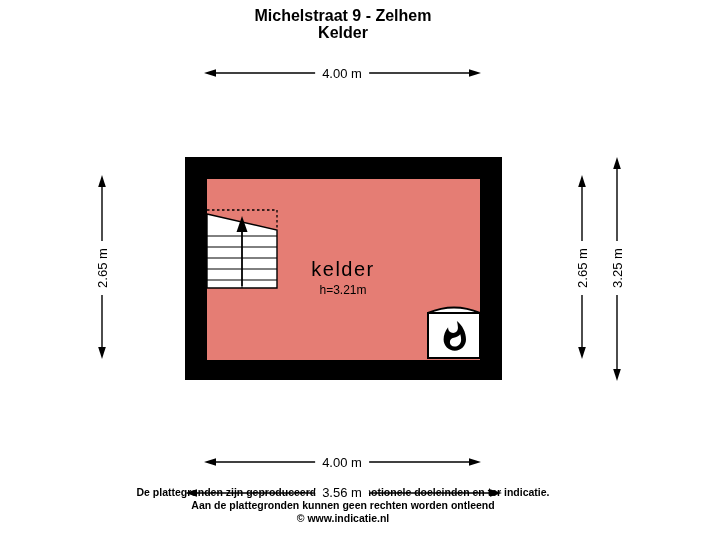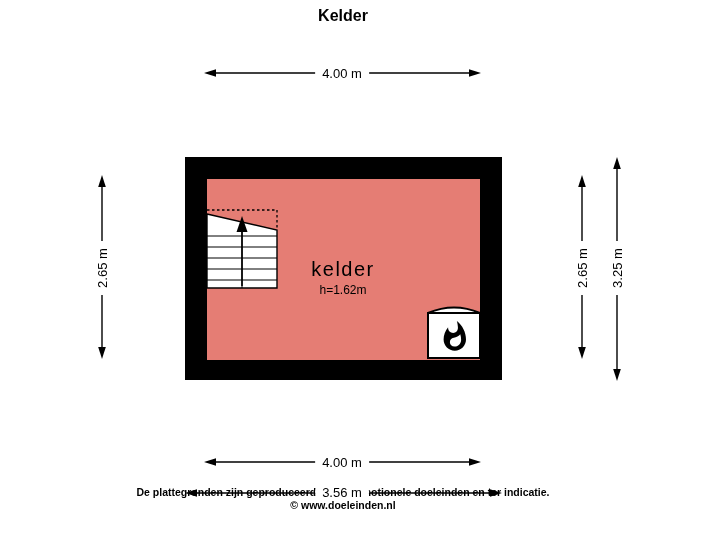--- a/index.html
+++ b/index.html
@@ -24,20 +24,21 @@
     border-radius:8px;padding:1px 7px;font-size:13px;white-space:nowrap;z-index:3;}
   .dim-label.vert{transform:translate(-50%,-50%) rotate(-90deg);}
   
   .footer{position:absolute;left:0;top:486px;width:686px;text-align:center;
     font-size:10.5px;font-weight:bold;line-height:13px;z-index:2;}
 </style>
 </head>
 <body>
 
 <div class="title-block">
+  <div>Michelstraat 9 - Zelhem</div>
   <div>Kelder</div>
 </div>
 
 <div class="wall"></div>
 <div class="room"></div>
 
 <div class="fixture" style="left:206px;top:206px;width:76px;height:86px;">
   <svg width="76" height="86" viewBox="0 0 76 86">
 
     <line x1="1" y1="4" x2="71" y2="4" stroke="#000" stroke-width="1.3" stroke-dasharray="2.5 2.5"></line>
@@ -63,21 +64,21 @@
     <path d="M2,13 Q28,2 54,13 Z" fill="#ffffff" stroke="#000" stroke-width="2"></path>
     <rect x="2" y="13" width="52" height="45" fill="#ffffff" stroke="#000" stroke-width="2"></rect>
     <g transform="translate(12,20) scale(1.4)">
       <path fill="#000" d="M13.5.67s.74 2.65.74 4.8c0 2.06-1.35 3.73-3.41 3.73-2.07 0-3.63-1.67-3.63-3.73l.03-.36C5.21 7.51 4 10.62 4 14c0 4.42 3.58 8 8 8s8-3.58 8-8C20 8.61 17.41 3.8 13.5.67zM11.71 19c-1.78 0-3.22-1.4-3.22-3.14 0-1.62 1.05-2.76 2.81-3.12 1.77-.36 3.6-1.21 4.62-2.58.39 1.29.59 2.65.59 4.04 0 2.65-2.15 4.8-4.8 4.8z"></path>
     </g>
   </svg>
 </div>
 
 <div class="room-label-block">
   <div class="room-name">kelder</div>
-  <div class="room-height">h=1.62m</div>
+  <div class="room-height">h=3.21m</div>
 </div>
 
 <svg class="dim" style="left:203px;top:66px" width="279" height="14">
   <line x1="10" y1="7" x2="269" y2="7" stroke="#000" stroke-width="1.4"></line>
   <polygon points="1,7 13,3.2 13,10.8" fill="#000"></polygon>
   <polygon points="278,7 266,3.2 266,10.8" fill="#000"></polygon>
 </svg>
 
 <svg class="dim" style="left:95px;top:174px" width="14" height="186">
   <line x1="7" y1="10" x2="7" y2="176" stroke="#000" stroke-width="1.4"></line>
@@ -111,14 +112,15 @@
 
 <div class="dim-label" style="left:342px;top:73px">4.00 m</div>
 <div class="dim-label vert" style="left:102px;top:268px">2.65 m</div>
 <div class="dim-label vert" style="left:582px;top:268px">2.65 m</div>
 <div class="dim-label vert" style="left:617px;top:268px">3.25 m</div>
 <div class="dim-label" style="left:342px;top:462px">4.00 m</div>
 <div class="dim-label" style="left:342px;top:492px">3.56 m</div>
 
 <div class="footer">
   <div>De plattegronden zijn geproduceerd voor promotionele doeleinden en ter indicatie.</div>
-  <div>© www.doeleinden.nl</div>
+  <div>Aan de plattegronden kunnen geen rechten worden ontleend</div>
+  <div>© www.indicatie.nl</div>
 </div>
 
 </body></html>

